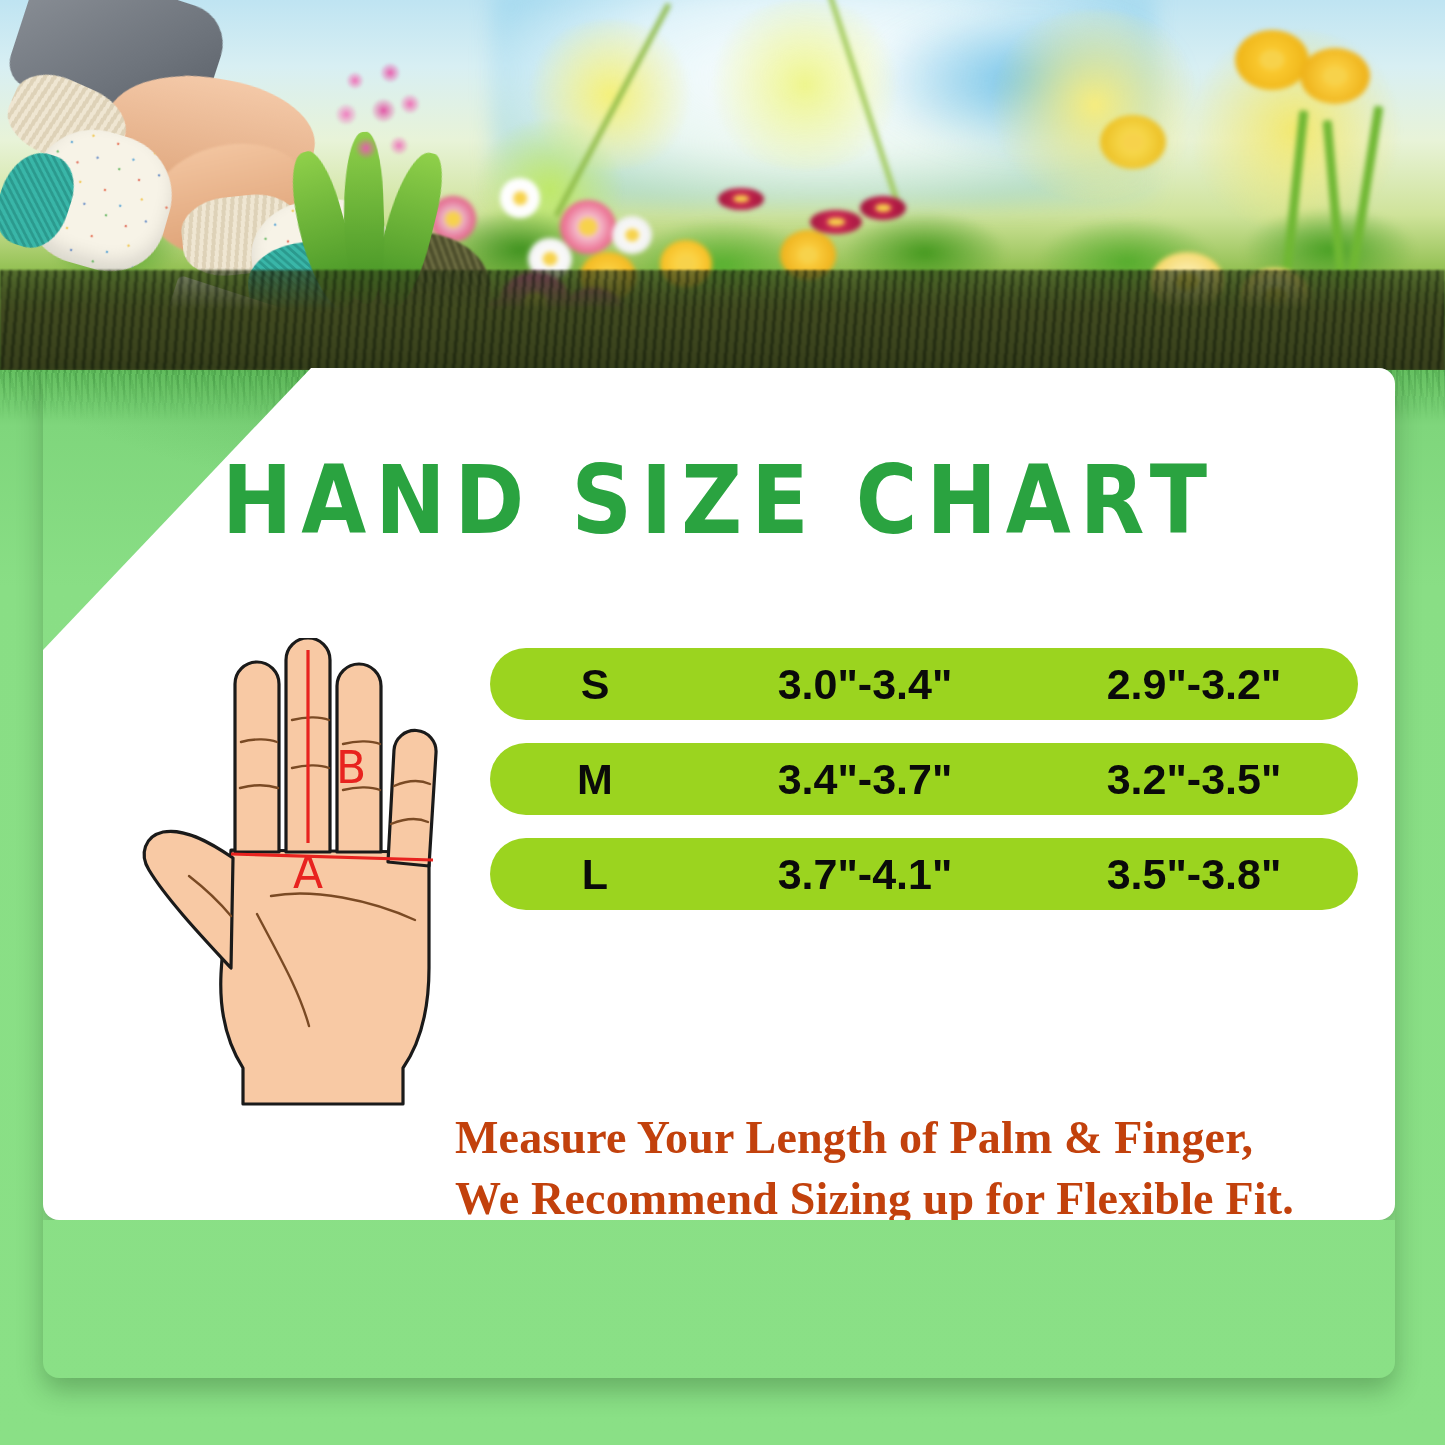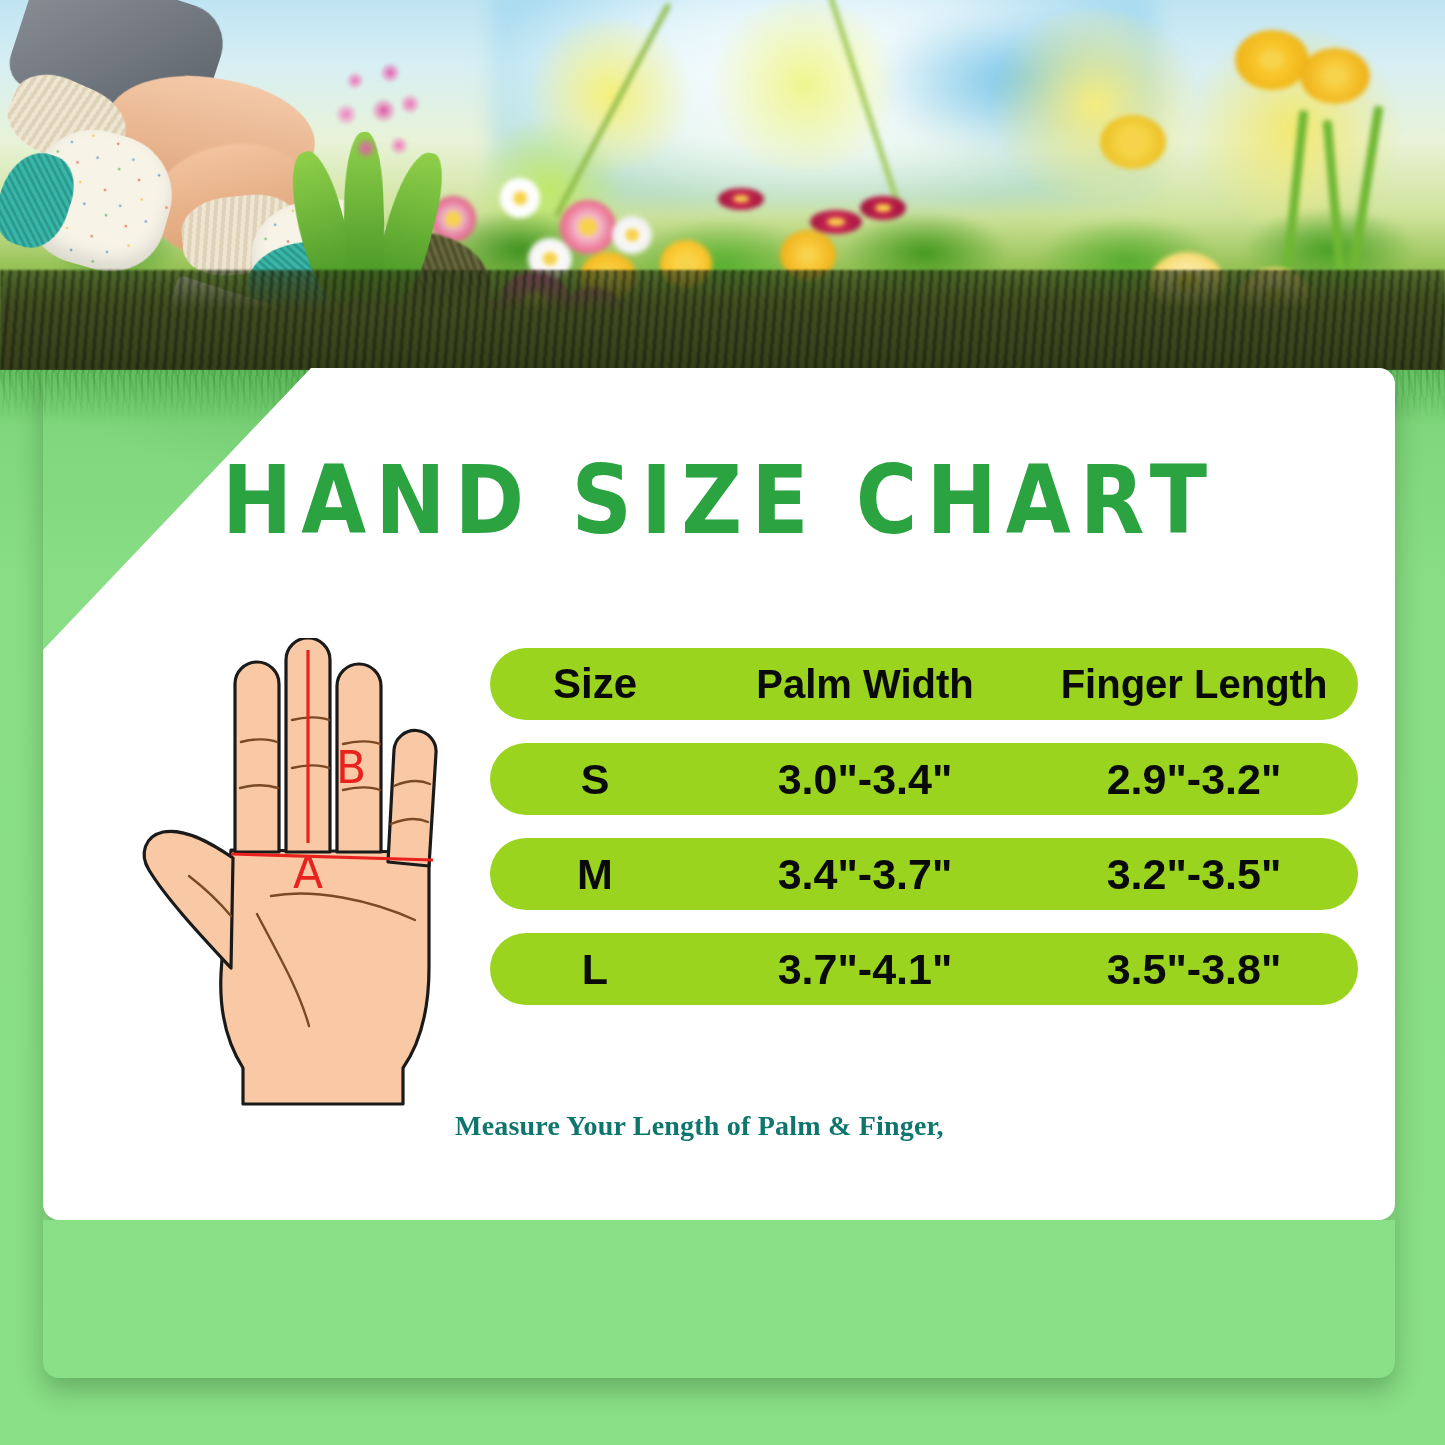--- a/index.html
+++ b/index.html
@@ -178,22 +178,22 @@
   .c1{flex:0 0 210px;}
   .c2{flex:0 0 330px;}
   .c3{flex:1 1 auto;}
   .row.header .c{font-size:40px;}
   .row .c{font-size:43px;}
   .row.header .c1{font-size:42px;}
 
   
   .note{
     position:absolute;left:412px;top:740px;width:900px;
-    color:#0f766e;font-family:"Liberation Serif",serif;font-weight:bold;
-    font-size:28px;line-height:1.32;letter-spacing:.2px;
+    color:#c2410c;font-family:"Liberation Serif",serif;font-weight:bold;
+    font-size:46px;line-height:1.32;letter-spacing:.2px;
   }
   .note div{white-space:nowrap;}
 </style>
 </head>
 <body>
 
 <div class="page">
 
   <div class="field"></div>
   <div class="field-texture"></div>
@@ -323,25 +323,20 @@
         <g stroke="#e8231f" stroke-width="3.2">
           <line x1="205" y1="12" x2="205" y2="205"></line>
           <line x1="128" y1="216" x2="330" y2="222"></line>
         </g>
         <text x="233" y="145" fill="#e8231f" font-family="DejaVu Sans, sans-serif" font-size="44">B</text>
         <text x="205" y="250" text-anchor="middle" fill="#e8231f" font-family="DejaVu Sans, sans-serif" font-size="44">A</text>
       </svg>
     </div>
 
     <div class="table">
-      <div class="row header">
-        <div class="c c1">Size</div>
-        <div class="c c2">Palm Width</div>
-        <div class="c c3">Finger Length</div>
-      </div>
 
       <div class="row">
         <div class="c c1">S</div>
         <div class="c c2">3.0"-3.4"</div>
         <div class="c c3">2.9"-3.2"</div>
       </div>
 
       <div class="row">
         <div class="c c1">M</div>
         <div class="c c2">3.4"-3.7"</div>
@@ -350,16 +345,17 @@
 
       <div class="row">
         <div class="c c1">L</div>
         <div class="c c2">3.7"-4.1"</div>
         <div class="c c3">3.5"-3.8"</div>
       </div>
     </div>
 
     <div class="note">
       <div>Measure Your Length of Palm &amp; Finger,</div>
+      <div>We Recommend Sizing up for Flexible Fit.</div>
     </div>
 
   </div>
 </div>
 
 </body></html>

